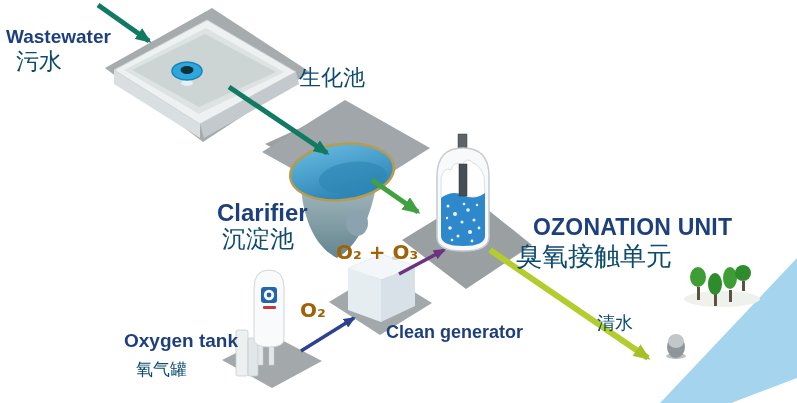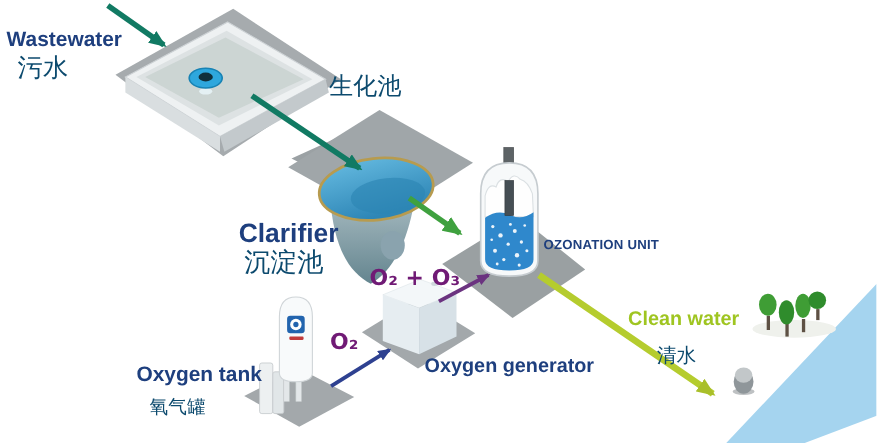--- a/index.html
+++ b/index.html
@@ -5,21 +5,21 @@
   html,body{margin:0;padding:0;background:#fff;}
   .scene{
     position:relative;width:797px;height:403px;background:#ffffff;
     overflow:hidden;font-family:"Liberation Sans",sans-serif;
   }
   .scene svg{position:absolute;left:0;top:0;}
   .labels{position:absolute;inset:0;pointer-events:none;}
   .lbl{position:absolute;line-height:1;white-space:nowrap;}
   .en{font-family:"Liberation Sans",sans-serif;font-weight:bold;color:#1e3f7e;font-size:19px;}
   .zh{font-family:"Liberation Serif","DejaVu Serif",serif;color:#0c4a6e;font-size:24px;}
-  .flowlbl{font-family:"DejaVu Sans",sans-serif;font-weight:bold;color:#701a75;font-size:20px;}
+  .flowlbl{font-family:"DejaVu Sans",sans-serif;font-weight:bold;color:#a16207;font-size:20px;}
   .lime{color:#9fc521;}
 </style>
 </head>
 <body>
 
 <div class="scene">
 
 <svg width="797" height="403" viewBox="0 0 797 403">
   <defs>
     <linearGradient id="gBowl" x1="0" y1="0" x2="0.3" y2="1">
@@ -155,27 +155,27 @@
 
 <div class="labels">
   <div class="lbl en" style="left:6px;top:27px">Wastewater</div>
   <div class="lbl zh" style="left:16px;top:50px;font-size:23px">污水</div>
 
   <div class="lbl zh" style="left:299px;top:67px;font-size:22px">生化池</div>
 
   <div class="lbl en" style="left:217px;top:201px;font-size:24px">Clarifier</div>
   <div class="lbl zh" style="left:222px;top:227px">沉淀池</div>
 
-  <div class="lbl en" style="left:494px;top:216px;font-size:12px;letter-spacing:.2px">OZONATION UNIT</div>
+  <div class="lbl en" style="left:533px;top:216px;font-size:23px;letter-spacing:.2px">OZONATION UNIT</div>
+  <div class="lbl zh" style="left:516px;top:244px;font-size:26px">臭氧接触单元</div>
 
-  <div class="lbl en lime" style="left:571px;top:280px;font-size:18px">Clean water</div>
   <div class="lbl zh" style="left:597px;top:314px;font-size:18px">清水</div>
 
   <div class="lbl flowlbl" style="left:336px;top:242px">O₂ + O₃</div>
   <div class="lbl flowlbl" style="left:300px;top:300px">O₂</div>
 
   <div class="lbl en" style="left:124px;top:331px">Oxygen tank</div>
   <div class="lbl zh" style="left:136px;top:361px;font-size:17px">氧气罐</div>
 
-  <div class="lbl en" style="left:386px;top:323px;font-size:18px">Oxygen generator</div>
+  <div class="lbl en" style="left:386px;top:323px;font-size:18px">Clean generator</div>
 </div>
 
 </div>
 
 </body></html>

